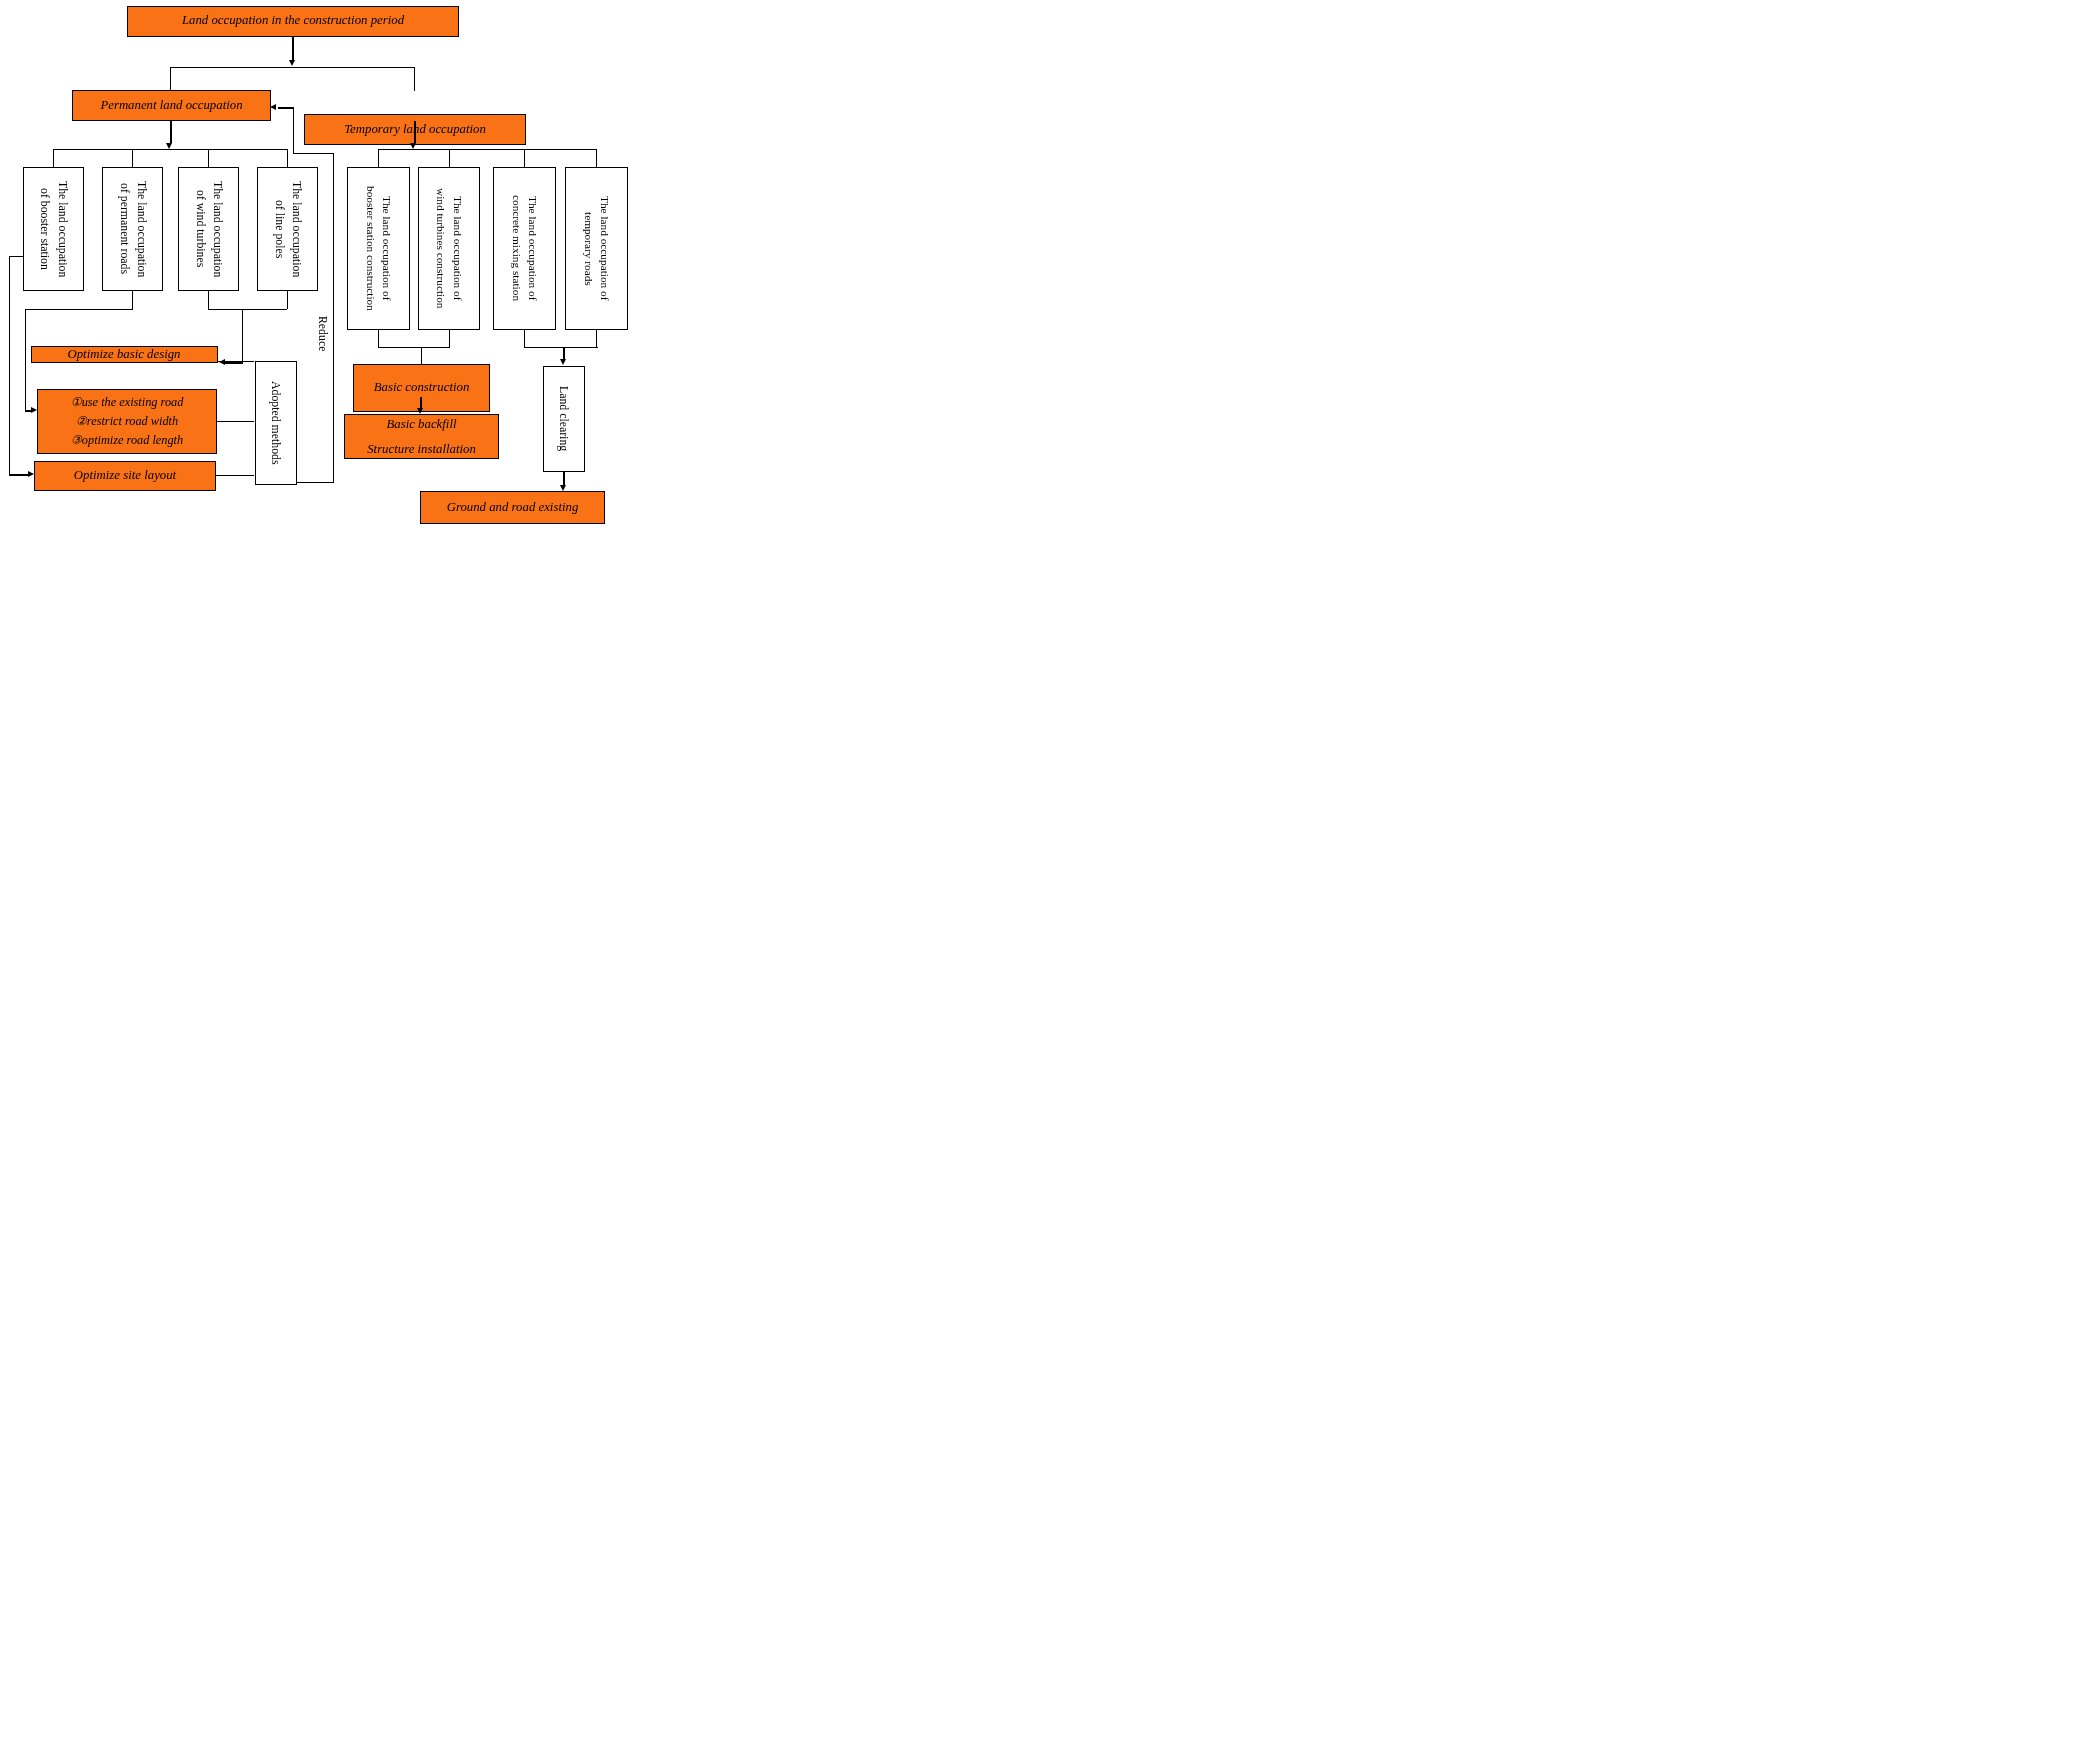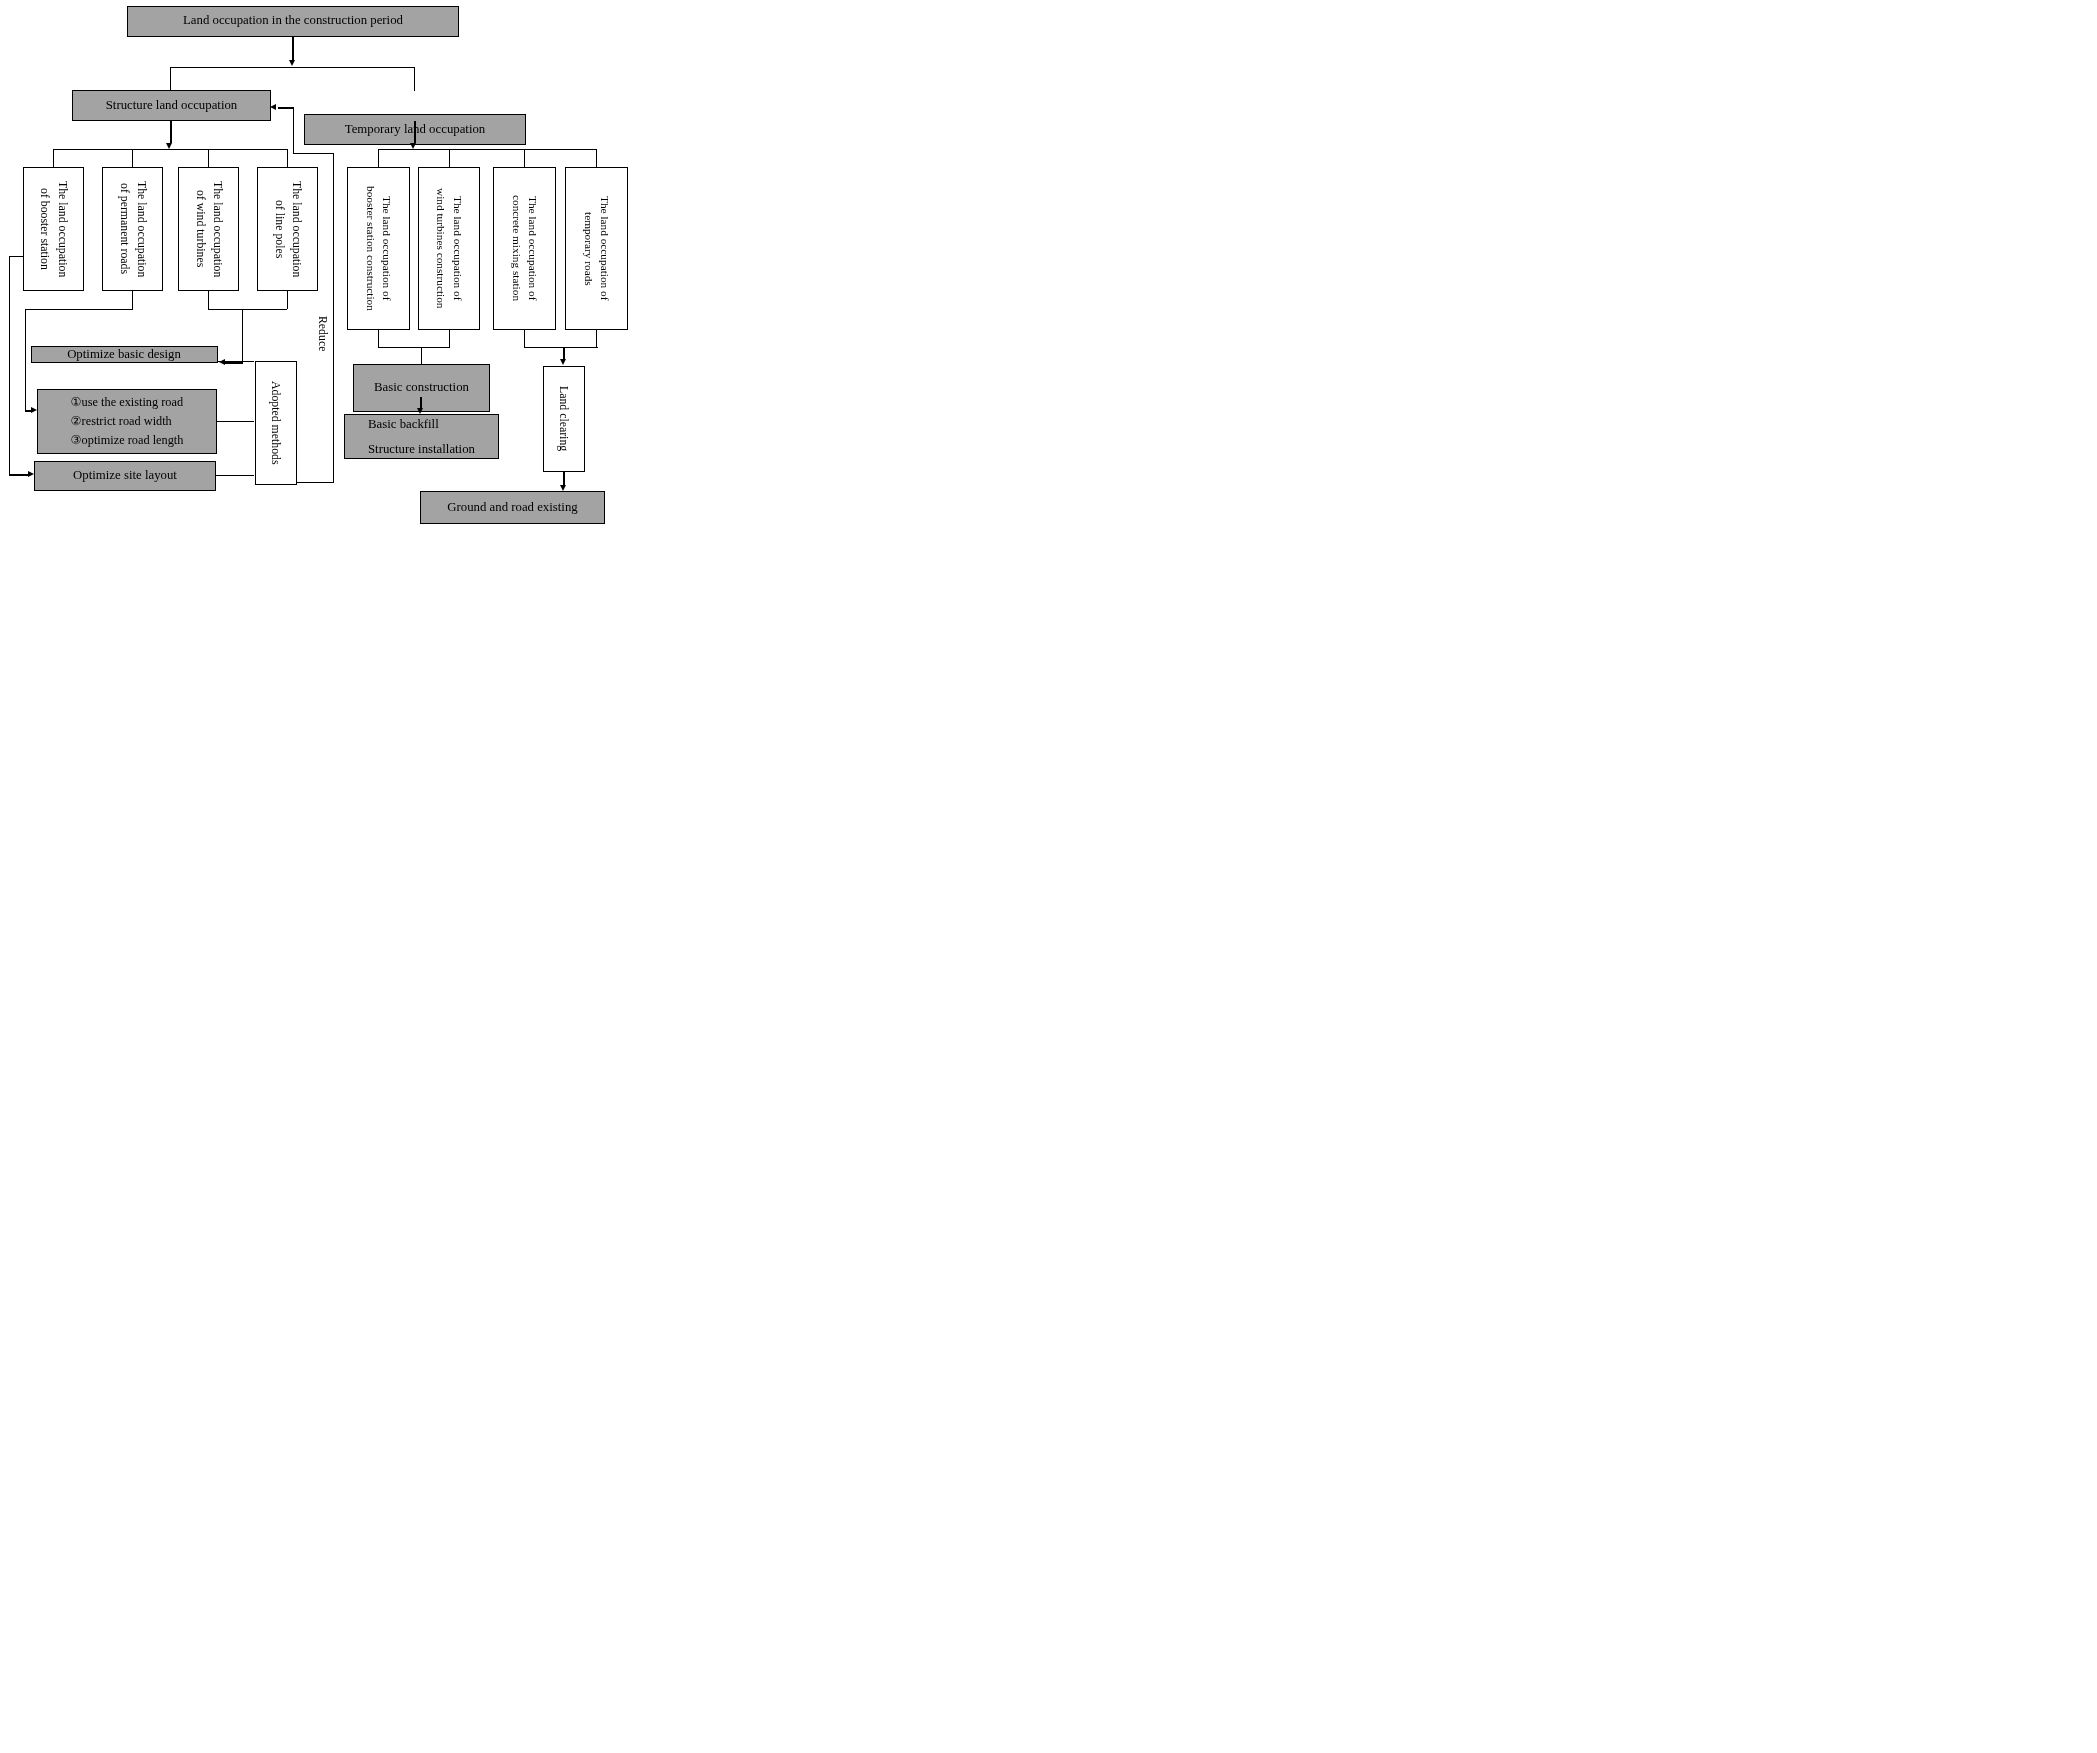--- a/index.html
+++ b/index.html
@@ -8,25 +8,27 @@
     width:629px;height:526px;
     background:#ffffff;
     font-family:"Liberation Serif","DejaVu Serif",serif;
     color:#000;
     overflow:hidden;
   }
   .box{
     position:absolute;
     box-sizing:border-box;
     border:1.5px solid #000;
-    background:#a3a3a3;
+    background:#f97316;
     display:flex;align-items:center;justify-content:center;
+    text-align:center;
     font-size:12.8px;
     line-height:1.25;
     white-space:pre-line;
+    font-style:italic;
   }
   .vbox{
     position:absolute;
     box-sizing:border-box;
     border:1px solid #000;
     background:#fff;
     display:flex;align-items:center;justify-content:center;
   }
   .vtext{
     writing-mode:vertical-rl;
@@ -56,21 +58,21 @@
 
   <div class="box" style="left:127px;top:5.9px;width:332px;height:31px;">Land occupation in the construction period</div>
 
   <div class="line" style="left:292px;top:37px;width:1.5px;height:24.6px;"></div>
   <div class="ah ah-down" style="left:289px;top:60px;"></div>
 
   <div class="line" style="left:170px;top:67px;width:245px;height:1px;"></div>
   <div class="line" style="left:170px;top:67px;width:1px;height:23.6px;"></div>
   <div class="line" style="left:414px;top:67px;width:1px;height:23.6px;"></div>
 
-  <div class="box" style="left:72px;top:90px;width:199px;height:31px;">Structure land occupation</div>
+  <div class="box" style="left:72px;top:90px;width:199px;height:31px;">Permanent land occupation</div>
   <div class="box" style="left:304px;top:90px;width:222px;height:31px;margin-top:24px;">Temporary land occupation</div>
 
   <div class="line" style="left:170px;top:121px;width:1.5px;height:22px;"></div>
   <div class="ah ah-down" style="left:166px;top:143px;"></div>
   <div class="line" style="left:53px;top:149px;width:234px;height:1px;"></div>
   <div class="line" style="left:53px;top:149px;width:1px;height:18px;"></div>
   <div class="line" style="left:132px;top:149px;width:1px;height:18px;"></div>
   <div class="line" style="left:208px;top:149px;width:1px;height:18px;"></div>
   <div class="line" style="left:287px;top:149px;width:1px;height:18px;"></div>
 

